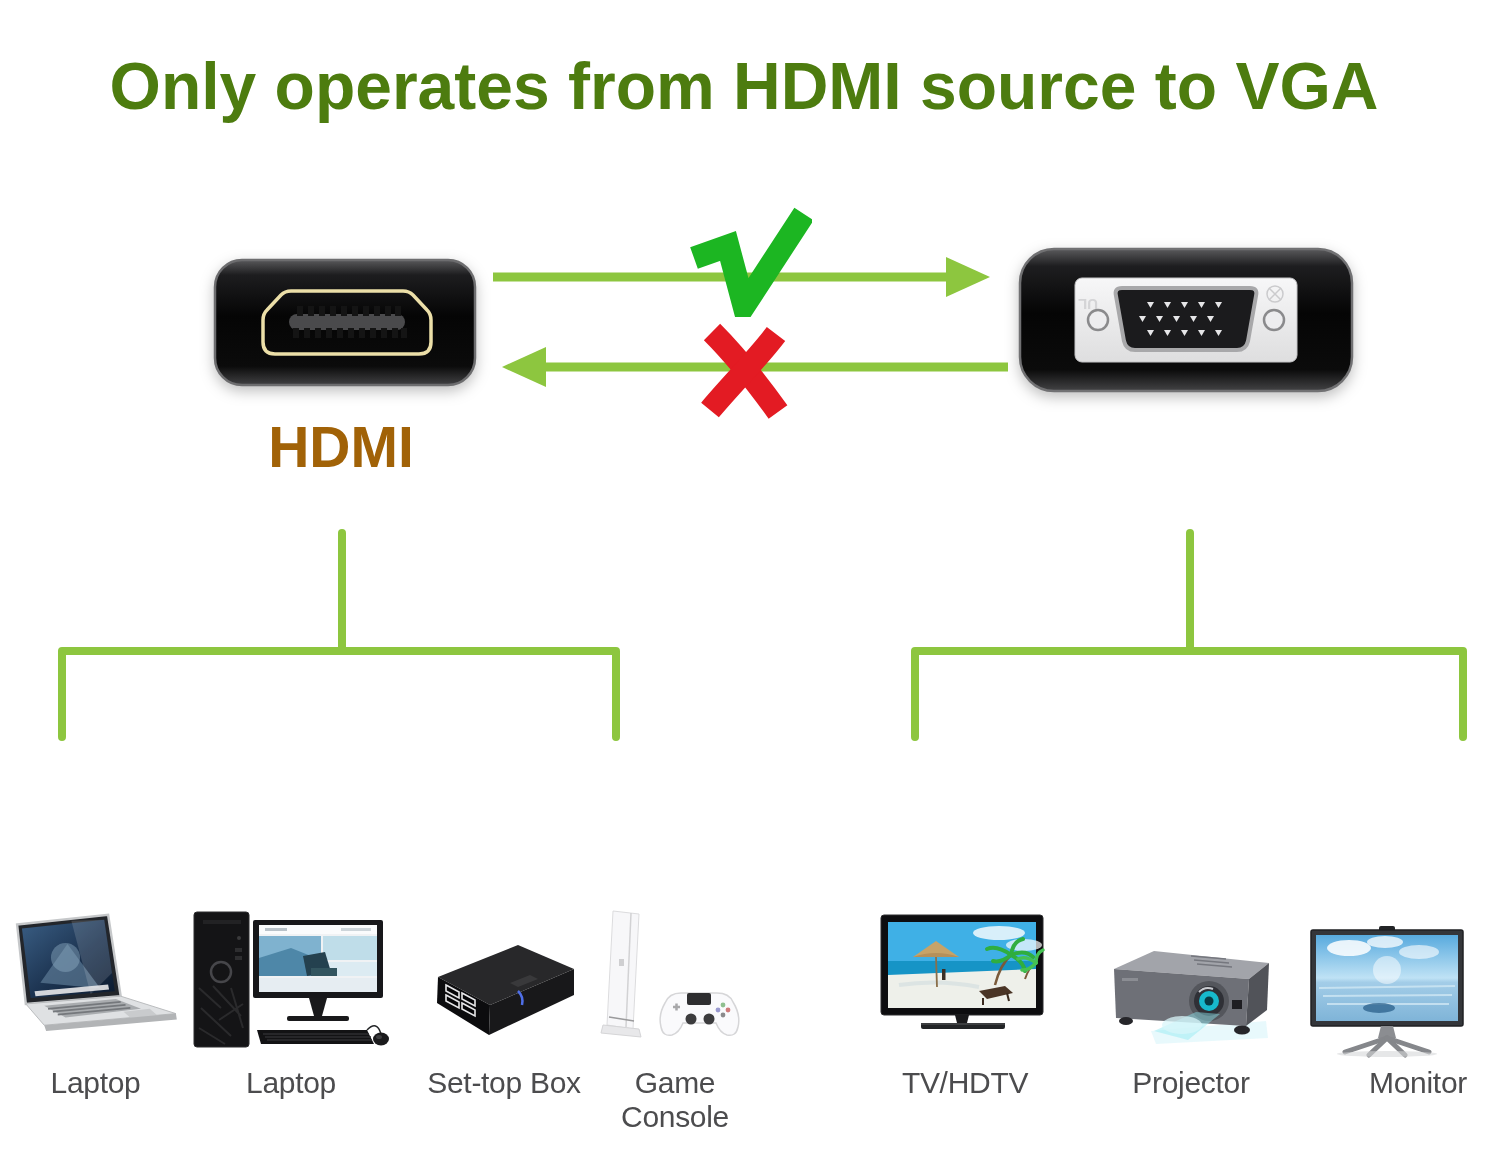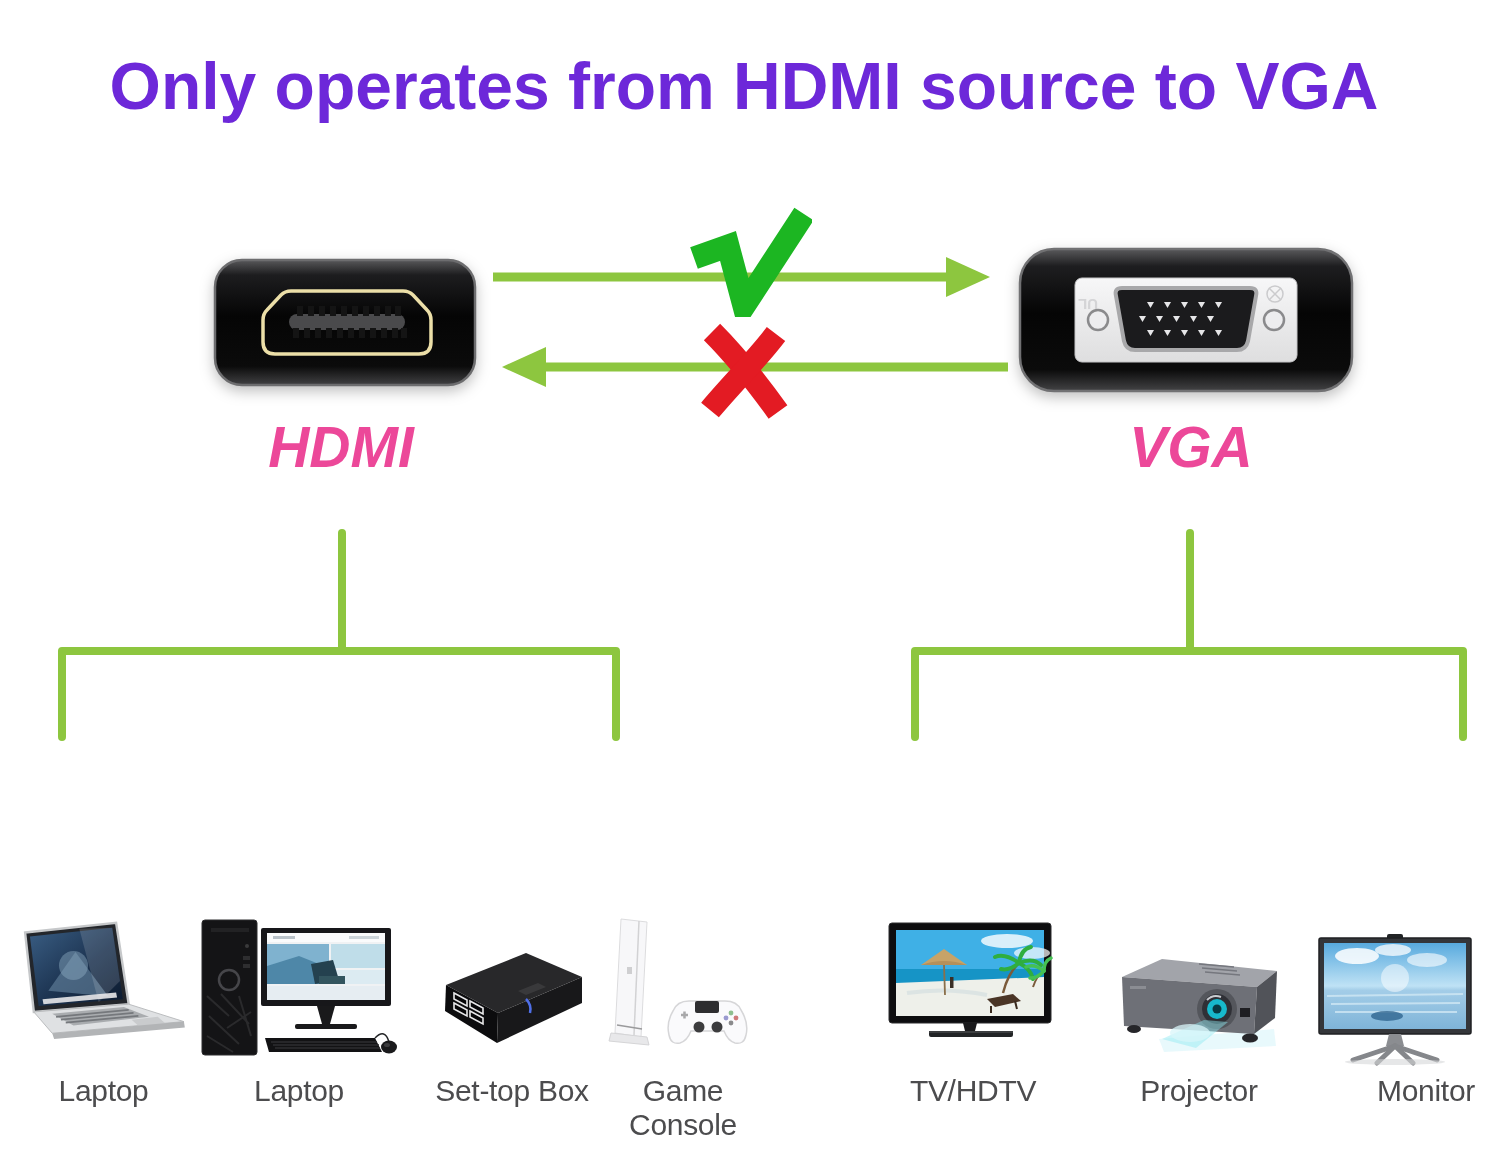--- a/index.html
+++ b/index.html
@@ -1,29 +1,29 @@
 <!DOCTYPE html>
 <html><head>
 <meta charset="utf-8">
 <style>
   html,body{margin:0;padding:0;background:#ffffff;}
   .canvas{position:relative;width:1488px;height:1150px;background:#ffffff;overflow:hidden;
           font-family:"Liberation Sans", sans-serif;}
   .abs{position:absolute;}
   .title{left:0;top:48px;width:1488px;text-align:center;font-size:66px;font-weight:700;
-         color:#6d28d9;letter-spacing:0px;}
-  .conn-label{font-size:57px;font-weight:700;color:#ec4899;text-align:center;font-style:italic;}
+         color:#4d7c0f;letter-spacing:0px;}
+  .conn-label{font-size:57px;font-weight:700;color:#a16207;text-align:center;}
   .hdmi-label{left:241px;top:414px;width:200px;}
   .vga-label{left:1091px;top:414px;width:200px;}
   .connector{filter:drop-shadow(0 5px 7px rgba(0,0,0,0.25));}
   .device{position:absolute;top:895px;height:200px;}
   .device svg{position:absolute;}
   .device figcaption{position:absolute;top:163px;left:0;width:100%;text-align:center;
         font-size:30px;color:#4c4c4e;letter-spacing:-0.3px;}
-  figure{margin:16px;}
+  figure{margin:8px;}
 </style>
 </head>
 <body>
 
 <div class="canvas">
 
   <div class="abs title">Only operates from HDMI source to VGA</div>
 
   <svg class="abs connector" style="left:213px;top:258px;" width="264" height="129" viewBox="0 0 264 129">
     <defs>
@@ -119,21 +119,20 @@
   <svg class="abs" style="left:680px;top:202px;" width="132" height="115" viewBox="0 0 132 115">
     <path d="M14,56 L48,44 L64,104 L124,12" fill="none" stroke="#1cb622" stroke-width="23" stroke-linejoin="miter" stroke-linecap="butt"></path>
   </svg>
 
   <svg class="abs" style="left:696px;top:322px;" width="98" height="100" viewBox="0 0 98 100">
     <path d="M16,10 C36,30 62,62 82,90" fill="none" stroke="#e31b23" stroke-width="23"></path>
     <path d="M80,12 C62,36 34,64 14,88" fill="none" stroke="#e31b23" stroke-width="23"></path>
   </svg>
 
   <div class="abs conn-label hdmi-label">HDMI</div>
-  <div class="abs conn-label vga-label">VGA</div>
 
   <svg class="abs" style="left:50px;top:525px;" width="580" height="220" viewBox="0 0 580 220">
     <path d="M292,8 L292,126 M12,126 L566,126 M12,126 L12,212 M566,126 L566,212" fill="none" stroke="#8dc63f" stroke-width="8" stroke-linecap="round"></path>
   </svg>
   <svg class="abs" style="left:905px;top:525px;" width="575" height="220" viewBox="0 0 575 220">
     <path d="M285,8 L285,126 M10,126 L558,126 M10,126 L10,212 M558,126 L558,212" fill="none" stroke="#8dc63f" stroke-width="8" stroke-linecap="round"></path>
   </svg>
 
   <figure class="device" style="left:0px;width:175px;">
     <svg style="left:2px;top:8px;" width="172" height="121" viewBox="0 0 175 125">

